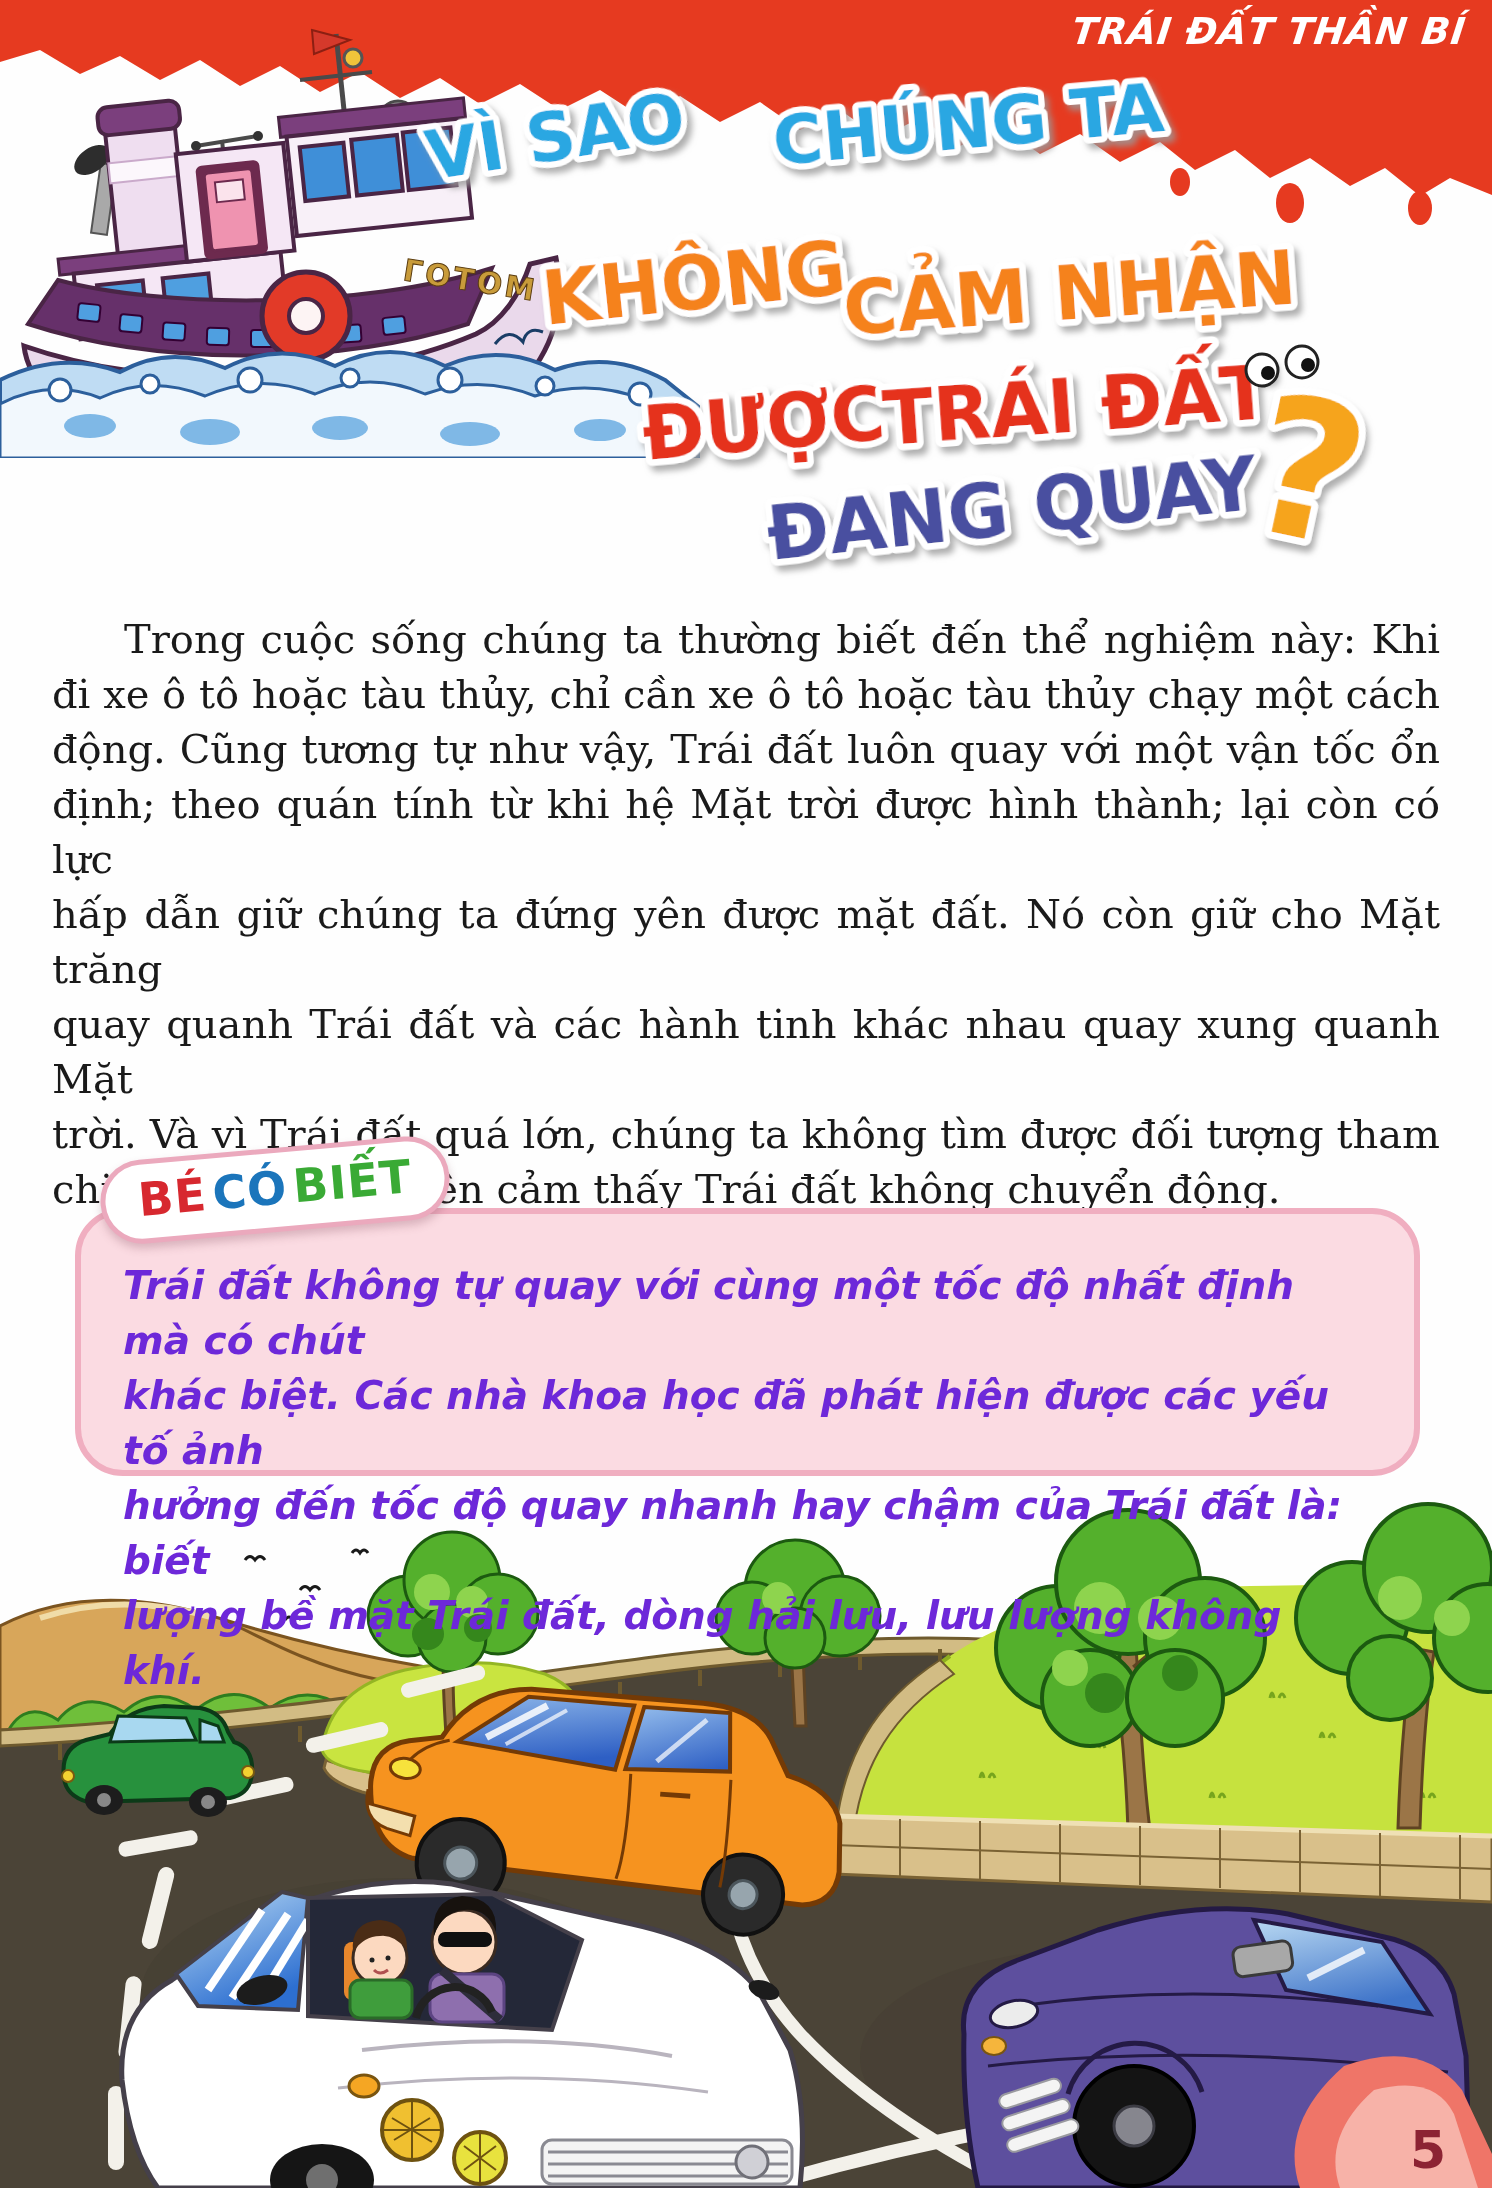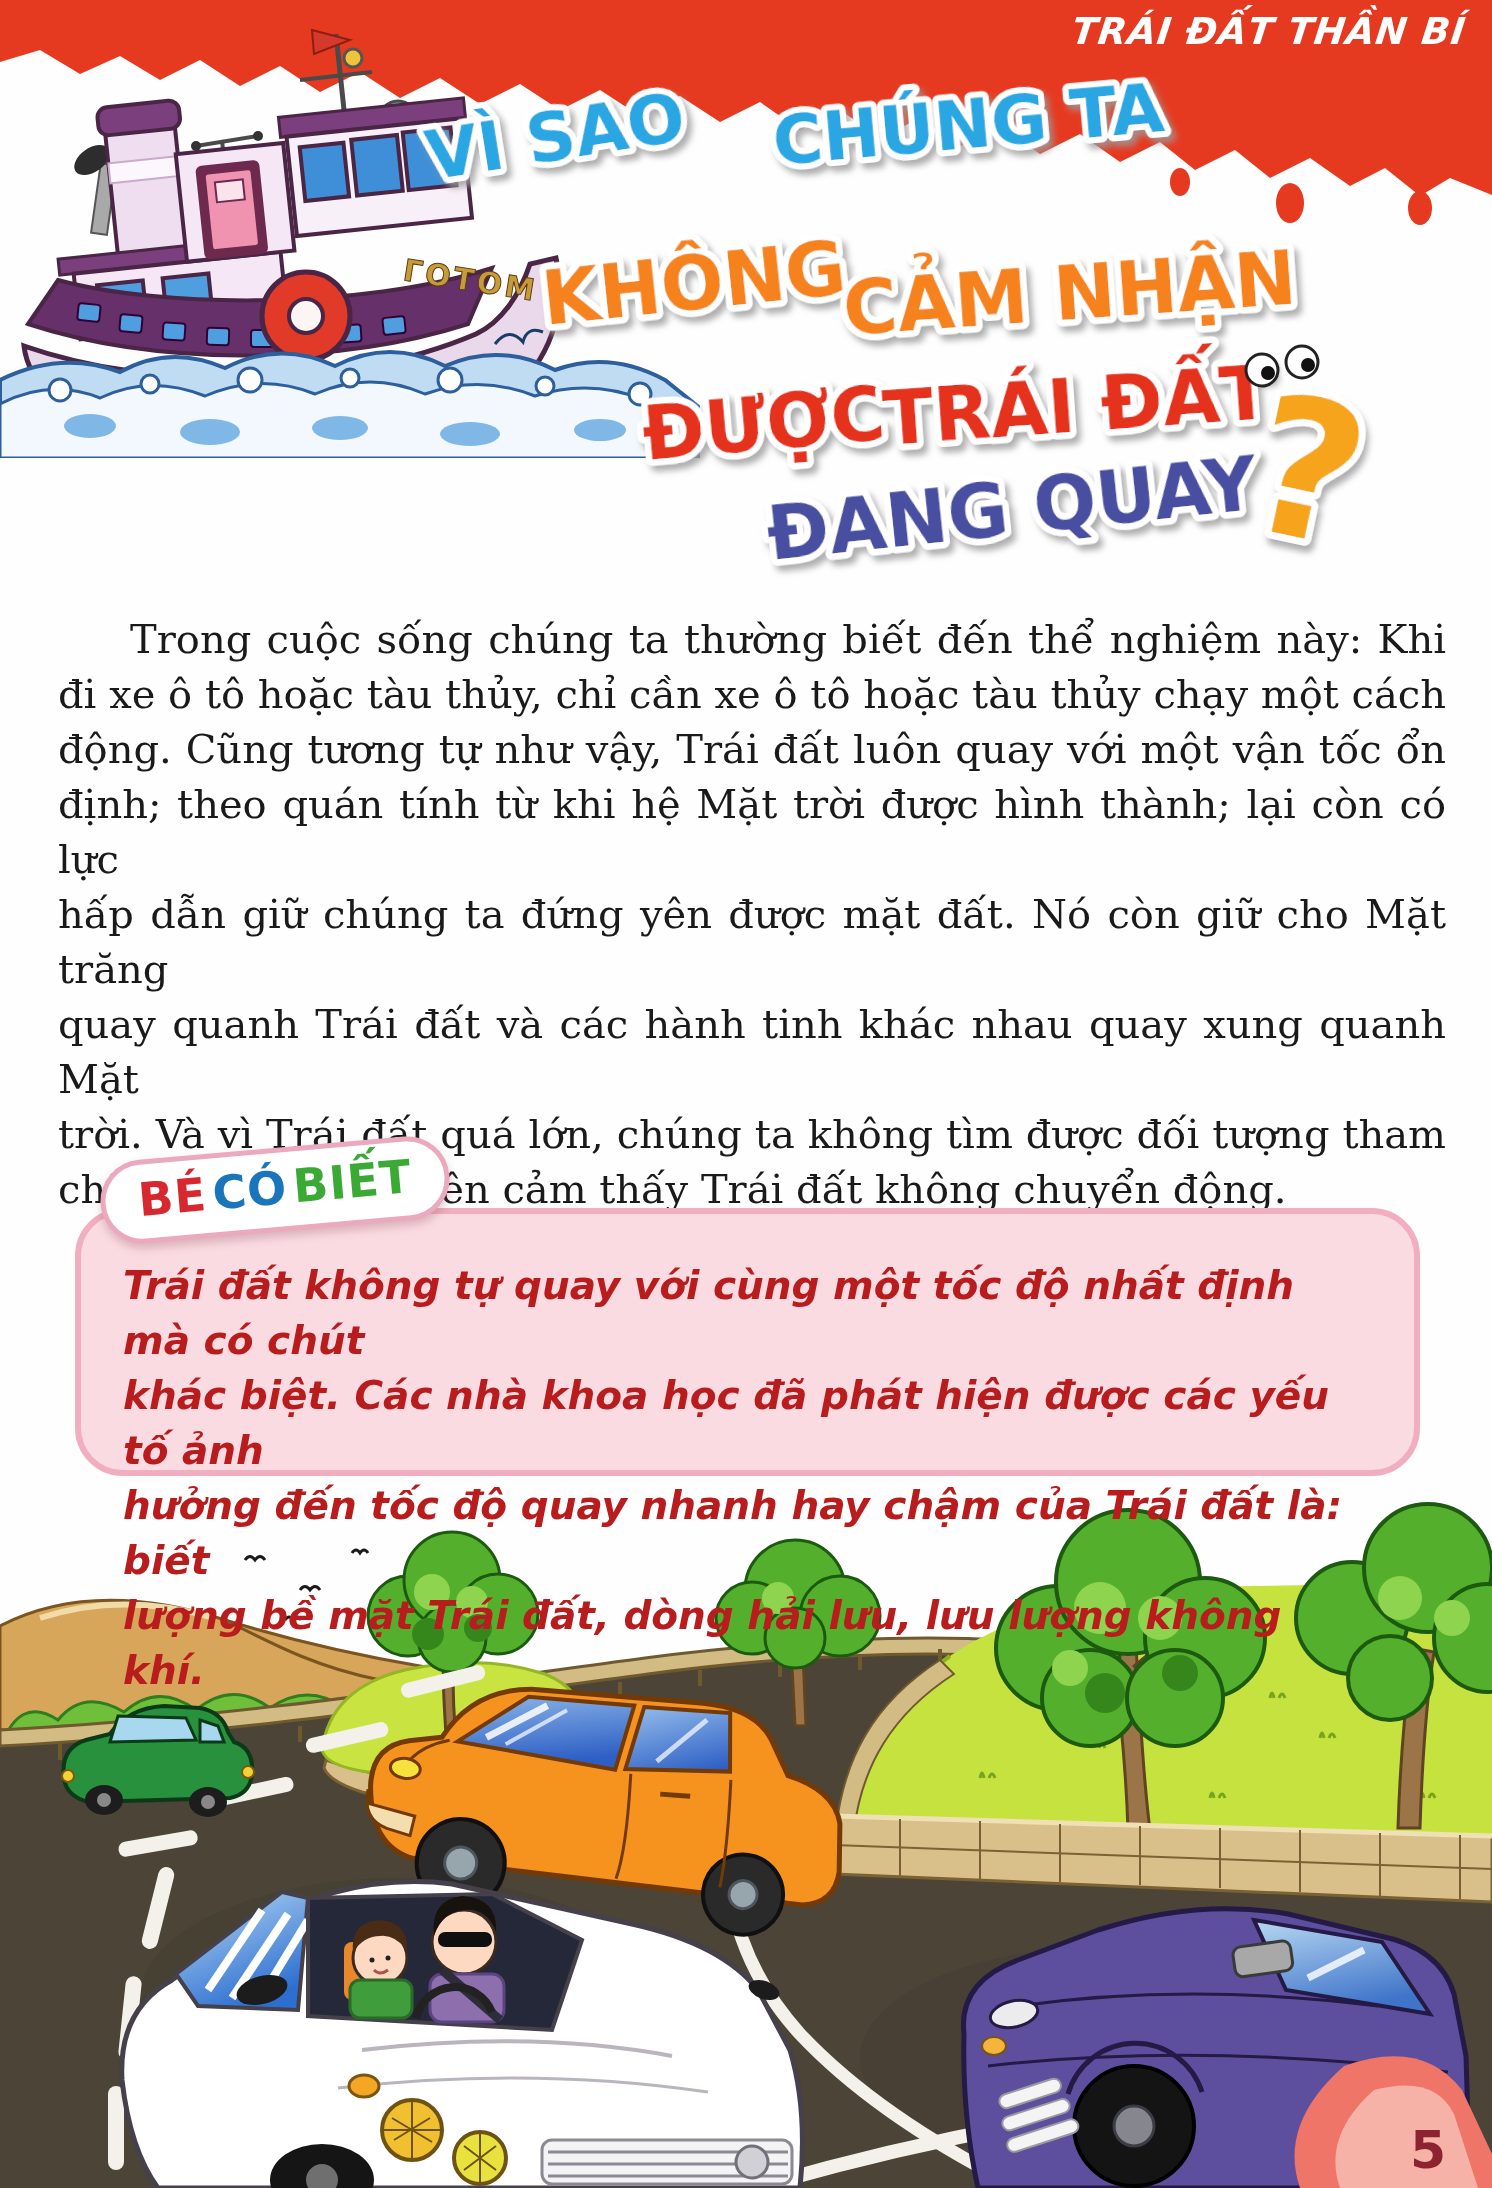--- a/index.html
+++ b/index.html
@@ -25,38 +25,38 @@
 
   
   .title-svg { left:390px; top:70px; z-index:2; }
   .title-svg text {
     font-family:"DejaVu Sans", sans-serif; font-weight:bold;
     paint-order:stroke fill; stroke:#ffffff; stroke-linejoin:round;
   }
 
   
   .body-text {
-    left:58px; top:612px; width:1388px;
+    left:52px; top:612px; width:1388px;
     font-family:"DejaVu Serif","Liberation Serif",serif;
     font-size:40px; line-height:55px; color:#1a1a1a;
   }
   .body-line { text-align:justify; text-align-last:justify; }
   .body-line.first { text-indent:72px; }
   .body-line.last { text-align:left; text-align-last:left; }
 
   
   .callout-box {
     left:75px; top:1208px; width:1333px; height:256px;
     background:#fbdbe2; border:6px solid #f0aec0; border-radius:48px;
     z-index:1;
   }
   .callout-text {
     position:absolute; left:42px; top:44px; width:1250px;
     font-family:"DejaVu Sans", sans-serif; font-style:italic; font-weight:bold;
-    font-size:39px; line-height:55px; color:#b91c1c;
+    font-size:39px; line-height:55px; color:#6d28d9;
   }
   .callout-label {
     left:100px; top:1148px; z-index:2;
     background:#ffffff; border:5px solid #eba9bd; border-radius:46px;
     padding:8px 30px 12px 30px;
     transform:rotate(-5deg);
     box-shadow:0 5px 8px rgba(120,60,80,.25);
     font-size:46px; font-weight:bold; letter-spacing:1px;
   }
   .callout-label span { margin:0 3px; }

